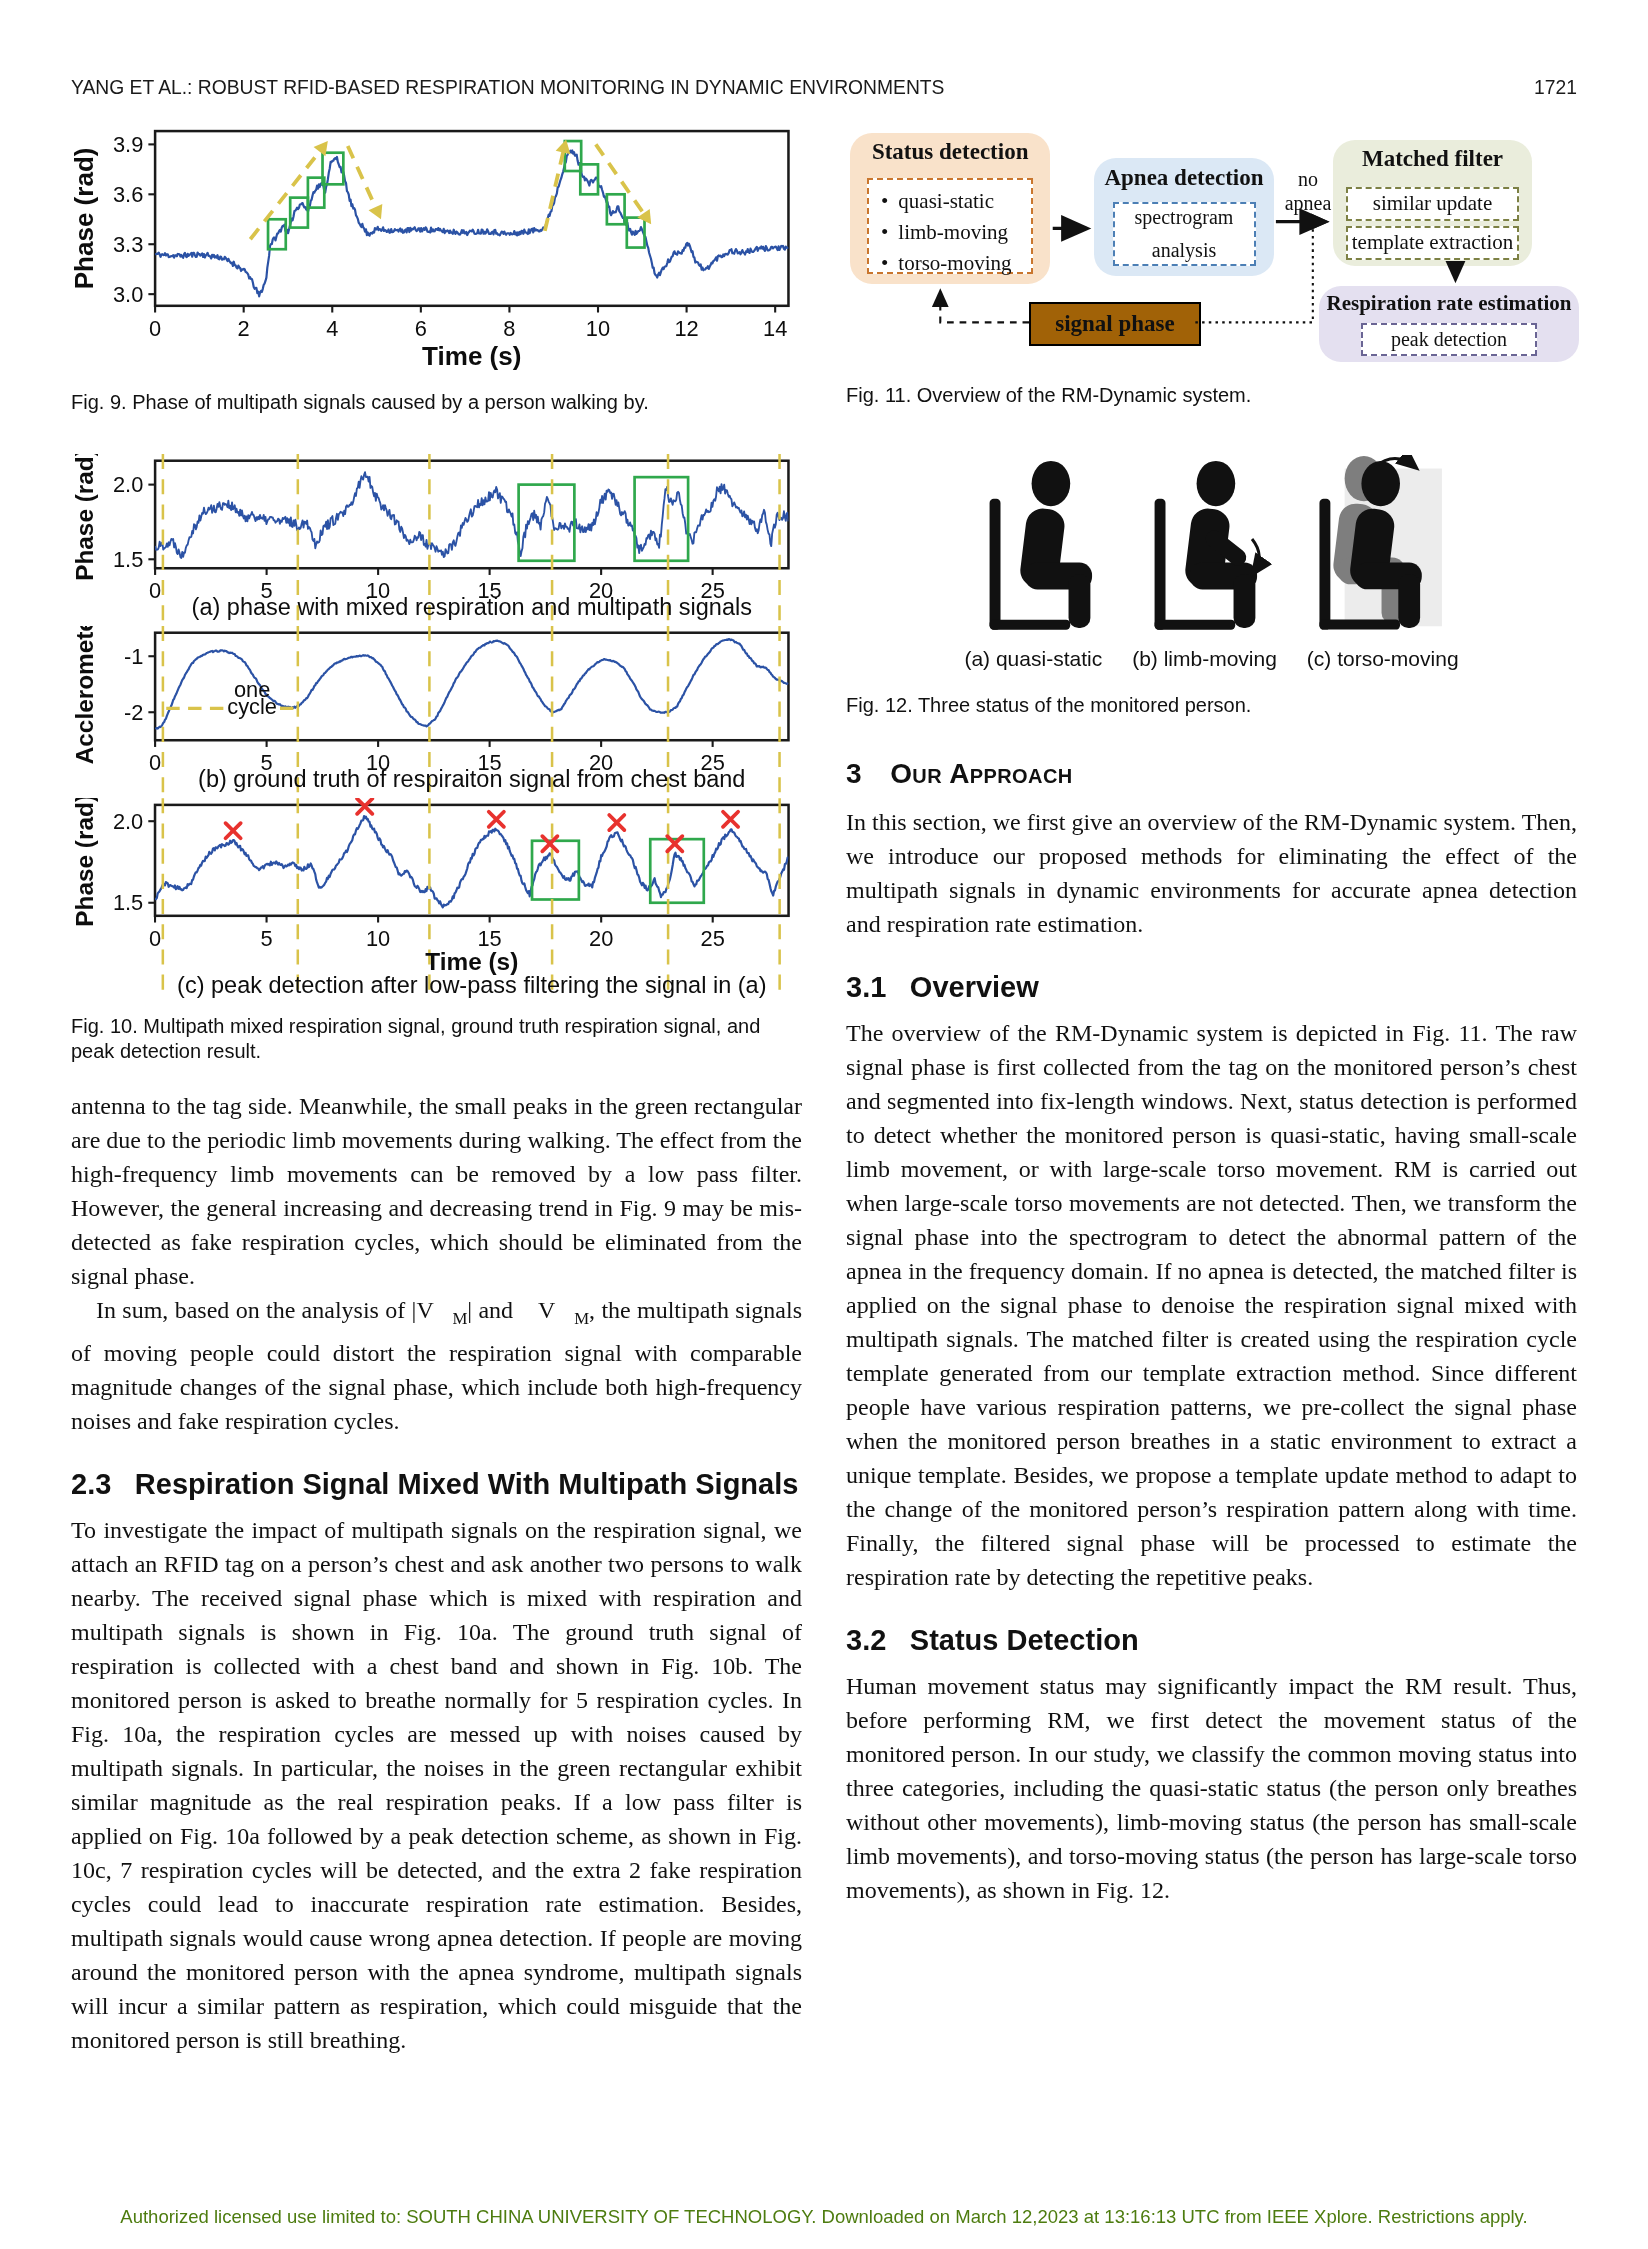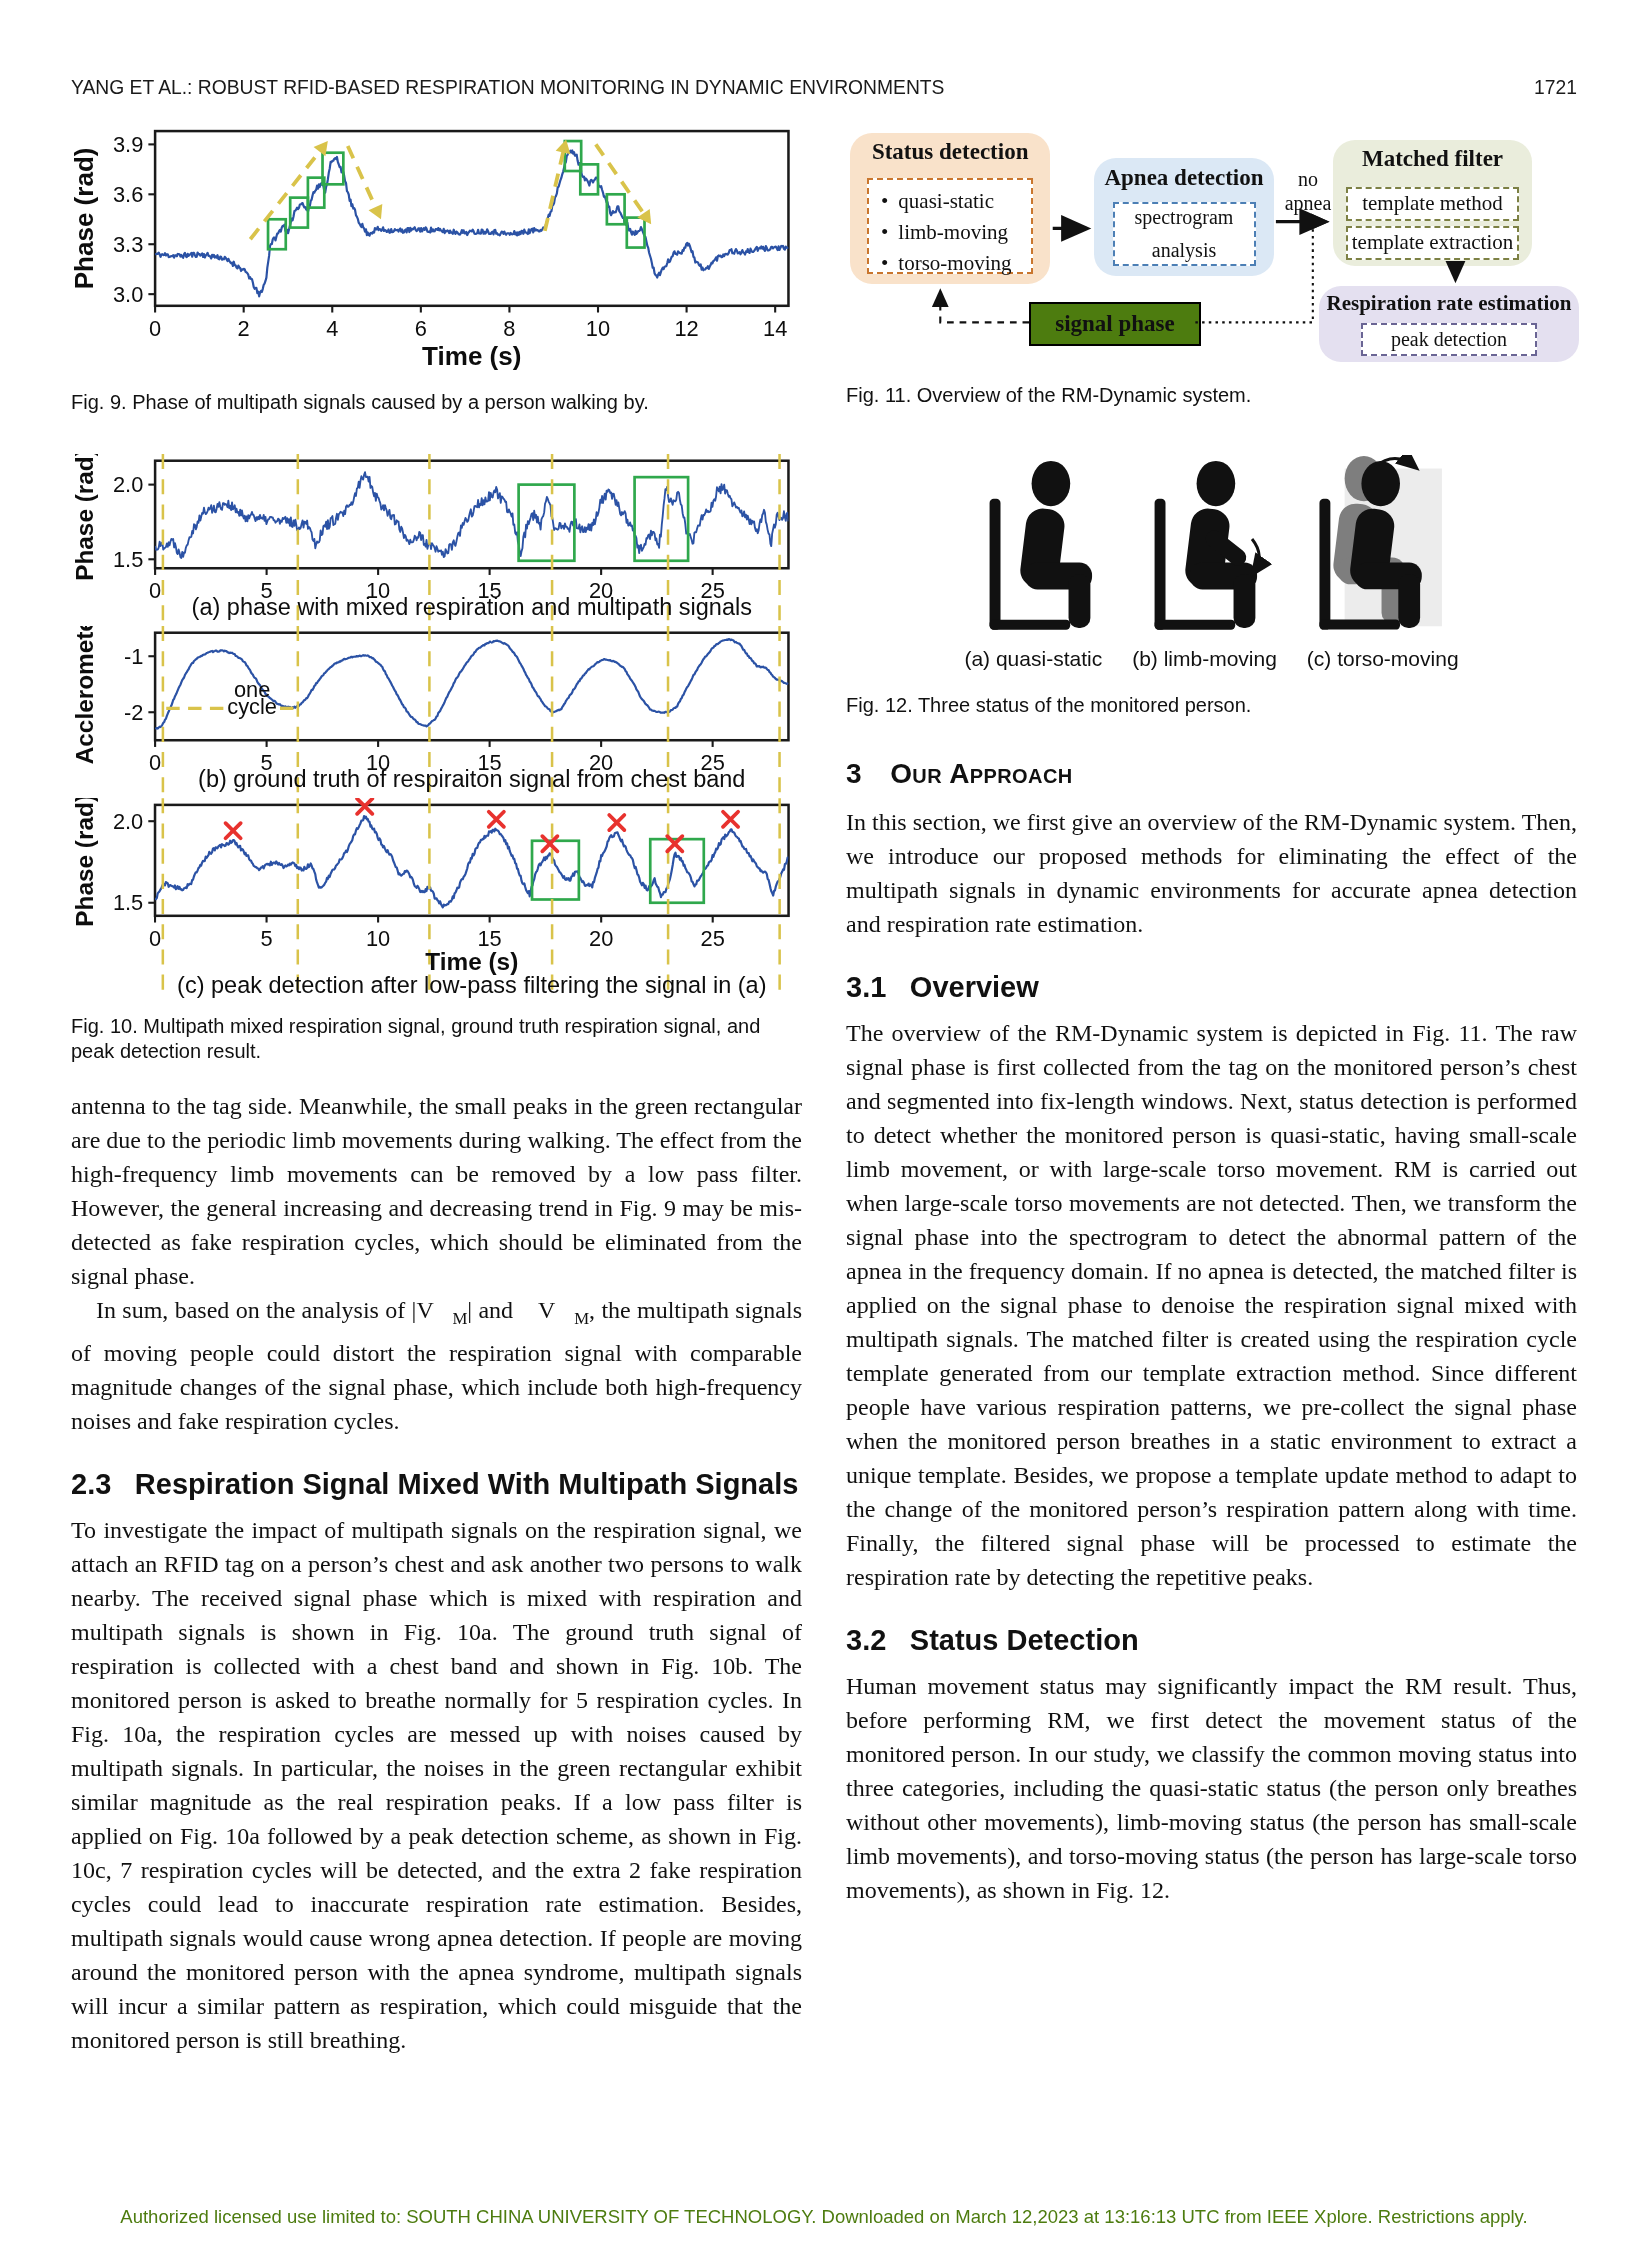--- a/index.html
+++ b/index.html
@@ -38,21 +38,21 @@
   .fig11-wrap{position:relative;width:739px;height:245px;margin-top:5px;}
   .f11box{position:absolute;border-radius:22px;}
   .f11title{font-weight:bold;font-size:23px;text-align:center;margin-top:6.7px;}
   .f11inner{position:absolute;background:#fff;border:2.5px dashed #999;}
   .f11bullets{left:17px;right:17px;top:45px;bottom:10px;padding:6.7px 0 0 11.8px;}
   .f11bullet{font-size:21px;line-height:31px;}
   .f11bullet .dot{margin-right:10px;}
   .f11center{display:flex;align-items:center;justify-content:center;text-align:center;}
   .f11arrows{position:absolute;left:0;top:0;pointer-events:none;}
   .noapnea{position:absolute;left:430px;top:47px;width:64px;text-align:center;font-size:20px;line-height:23.5px;}
-  .signalphase{position:absolute;left:183px;top:181px;width:168px;height:40px;background:#4d7c0f;border:2.5px solid #000;
+  .signalphase{position:absolute;left:183px;top:181px;width:168px;height:40px;background:#a16207;border:2.5px solid #000;
                display:flex;align-items:center;justify-content:center;font-weight:bold;font-size:23px;}
   .fig11-caption{margin-top:17px;}
   
   .fig12-wrap{margin-top:47px;}
   .fig12-icons{display:flex;justify-content:center;gap:22px;margin-top:8.4px;}
   .fig12-labels{display:flex;justify-content:center;gap:30px;margin-top:3.4px;
                 font-family:"Liberation Sans",sans-serif;font-size:21px;}
   .fig12-caption{margin-top:22px;}
   
   .pagefoot{position:absolute;bottom:22px;left:0;width:100%;text-align:center;
@@ -279,21 +279,21 @@
 
           <div class="f11box" id="f11-apnea" style="left: 248px; top: 37px; width: 180px; height: 118px; background: rgb(219, 232, 245);">
             <div class="f11title">Apnea detection</div>
             <div class="f11inner f11center" id="f11-apnea-inner" style="inset: 44px 18.5px 10px; font-size: 20px; line-height: 33px; border-color: rgb(76, 127, 181);">spectrogram analysis</div>
           </div>
 
           <div class="noapnea">no apnea</div>
 
           <div class="f11box" id="f11-matched" style="left: 487px; top: 18.5px; width: 199px; height: 126px; background: rgb(234, 237, 220);">
             <div class="f11title">Matched filter</div>
-            <div class="f11inner f11center" id="f11-matched-inner1" style="left: 13.4px; right: 13.4px; top: 47px; height: 30px; font-size: 21px; border-color: rgb(124, 128, 68);">template method</div>
+            <div class="f11inner f11center" id="f11-matched-inner1" style="left: 13.4px; right: 13.4px; top: 47px; height: 30px; font-size: 21px; border-color: rgb(124, 128, 68);">similar update</div>
             <div class="f11inner f11center" id="f11-matched-inner2" style="left: 13.4px; right: 13.4px; top: 86px; height: 30px; font-size: 21px; border-color: rgb(124, 128, 68);">template extraction</div>
           </div>
 
           <div class="f11box" id="f11-resp" style="left: 473px; top: 165px; width: 260px; height: 76px; background: rgb(228, 224, 240);">
             <div class="f11title" style="font-size:21px;margin-top:5px;">Respiration rate estimation</div>
             <div class="f11inner f11center" id="f11-resp-inner" style="left: 42px; right: 42px; top: 37px; height: 28.6px; font-size: 20px; border-color: rgb(106, 101, 148);">peak detection</div>
           </div>
 
           <div class="signalphase">signal phase</div>
 

